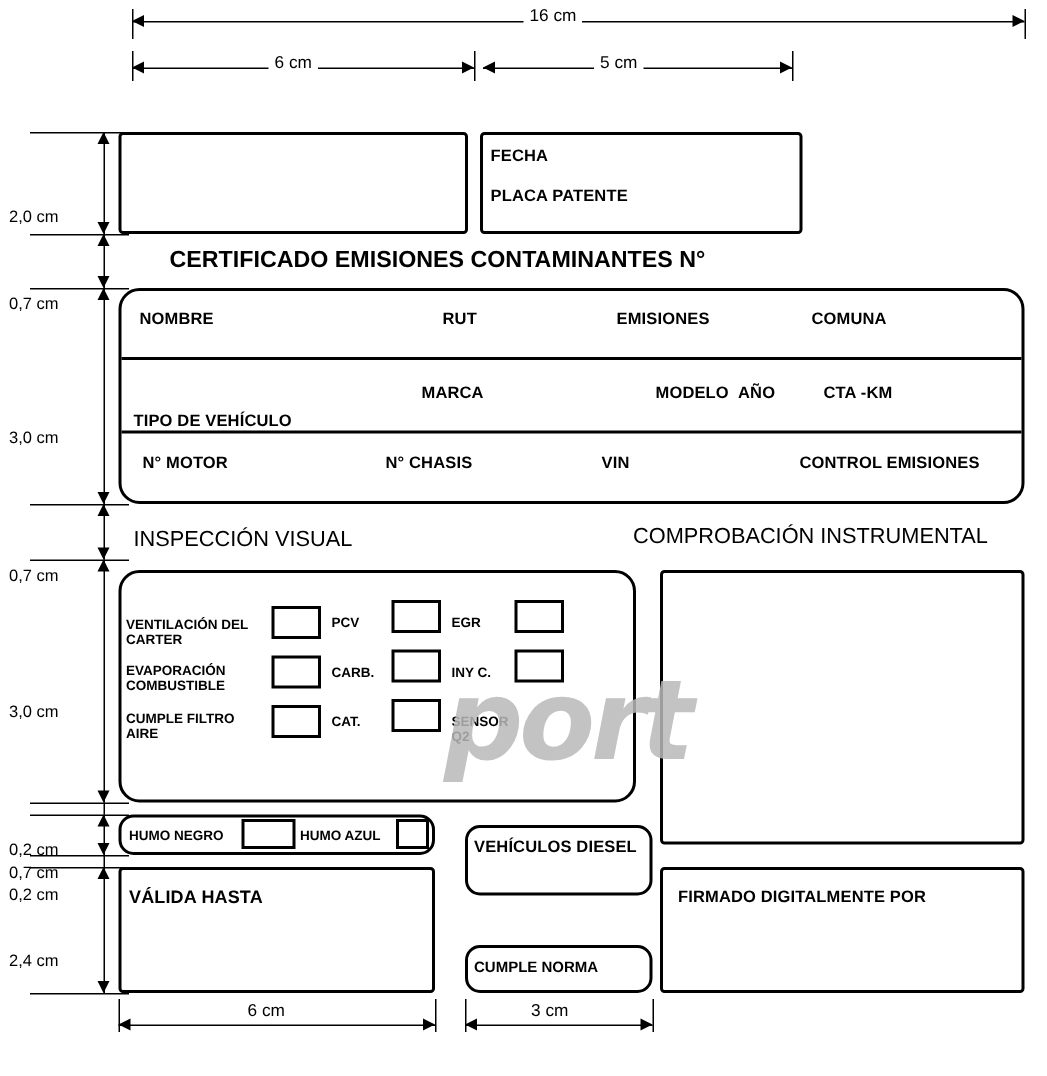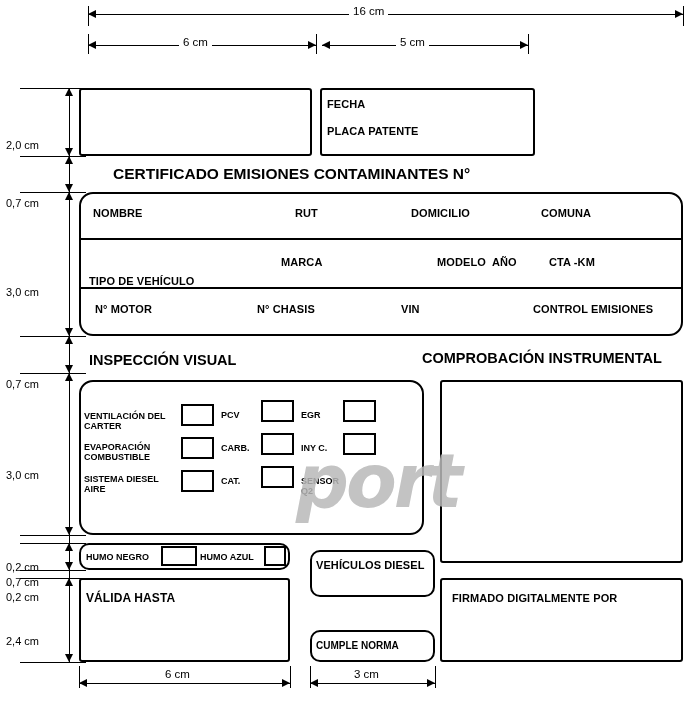--- a/index.html
+++ b/index.html
@@ -50,21 +50,21 @@
     font-size:11.5px;
     background:#fff;
     padding:0 4px;
     white-space:nowrap;
   }
 
   
   .lbl{position:absolute;font-size:10.5px;font-weight:bold;white-space:nowrap;letter-spacing:0.1px;}
   .lbl.reg{font-weight:bold;font-size:11px;}
   .bigtitle{position:absolute;font-size:15.5px;font-weight:bold;white-space:nowrap;}
-  .midtitle{position:absolute;font-size:14.5px;font-weight:bold;white-space:nowrap;}
+  .midtitle{position:absolute;font-size:14.5px;font-weight:normal;white-space:nowrap;}
   .small{position:absolute;font-size:9px;font-weight:bold;line-height:10.5px;white-space:nowrap;}
   .smallbox{position:absolute;border:2px solid #000;box-sizing:border-box;}
 
   
   .watermark{
     position:absolute;
     font-family:"DejaVu Sans", sans-serif;
     font-size:74px;
     font-style:italic;
     font-weight:bold;
@@ -158,21 +158,21 @@
   <div class="lbl reg" style="left:327px;top:125px;">PLACA PATENTE</div>
 
   <div class="bigtitle" style="left:113px;top:165px;">CERTIFICADO EMISIONES CONTAMINANTES N°</div>
 
   <div class="panel" style="left:79px;top:192px;width:604px;height:144px;"></div>
   <div class="hline" style="left:81px;top:238px;width:600px;border-top:2px solid #000;"></div>
   <div class="hline" style="left:81px;top:287px;width:600px;border-top:2px solid #000;"></div>
 
   <div class="lbl reg" style="left:93px;top:207px;">NOMBRE</div>
   <div class="lbl reg" style="left:295px;top:207px;">RUT</div>
-  <div class="lbl reg" style="left:411px;top:207px;">DOMICILIO</div>
+  <div class="lbl reg" style="left:411px;top:207px;">EMISIONES</div>
   <div class="lbl reg" style="left:541px;top:207px;">COMUNA</div>
 
   <div class="lbl reg" style="left:89px;top:256px;margin-top:19px;">TIPO DE VEHÍCULO</div>
   <div class="lbl reg" style="left:281px;top:256px;">MARCA</div>
   <div class="lbl reg" style="left:397px;top:256px;padding-left:40px;">MODELO</div>
   <div class="lbl reg" style="left:492px;top:256px;">AÑO</div>
   <div class="lbl reg" style="left:549px;top:256px;">CTA -KM</div>
 
   <div class="lbl reg" style="left:95px;top:303px;">N° MOTOR</div>
   <div class="lbl reg" style="left:257px;top:303px;">N° CHASIS</div>
@@ -181,21 +181,21 @@
 
   <div class="midtitle" style="left:89px;top:352px;">INSPECCIÓN VISUAL</div>
   <div class="midtitle" style="left:422px;top:350px;">COMPROBACIÓN INSTRUMENTAL</div>
 
   <div class="panel" style="left:79px;top:380px;width:345px;height:155px;"></div>
 
   <div class="small" style="left:84px;top:411px;">VENTILACIÓN DEL</div>
   <div class="small" style="left:84px;top:421px;">CARTER</div>
   <div class="small" style="left:84px;top:442px;">EVAPORACIÓN</div>
   <div class="small" style="left:84px;top:452px;">COMBUSTIBLE</div>
-  <div class="small" style="left:84px;top:474px;">SISTEMA DIESEL</div>
+  <div class="small" style="left:84px;top:474px;">CUMPLE FILTRO</div>
   <div class="small" style="left:84px;top:484px;">AIRE</div>
 
   <div class="smallbox" style="left:181px;top:404px;width:33px;height:22px;"></div>
   <div class="small" style="left:221px;top:410px;">PCV</div>
   <div class="smallbox" style="left:261px;top:400px;width:33px;height:22px;"></div>
   <div class="small" style="left:301px;top:410px;">EGR</div>
   <div class="smallbox" style="left:343px;top:400px;width:33px;height:22px;"></div>
 
   <div class="smallbox" style="left:181px;top:437px;width:33px;height:22px;"></div>
   <div class="small" style="left:221px;top:443px;">CARB.</div>

